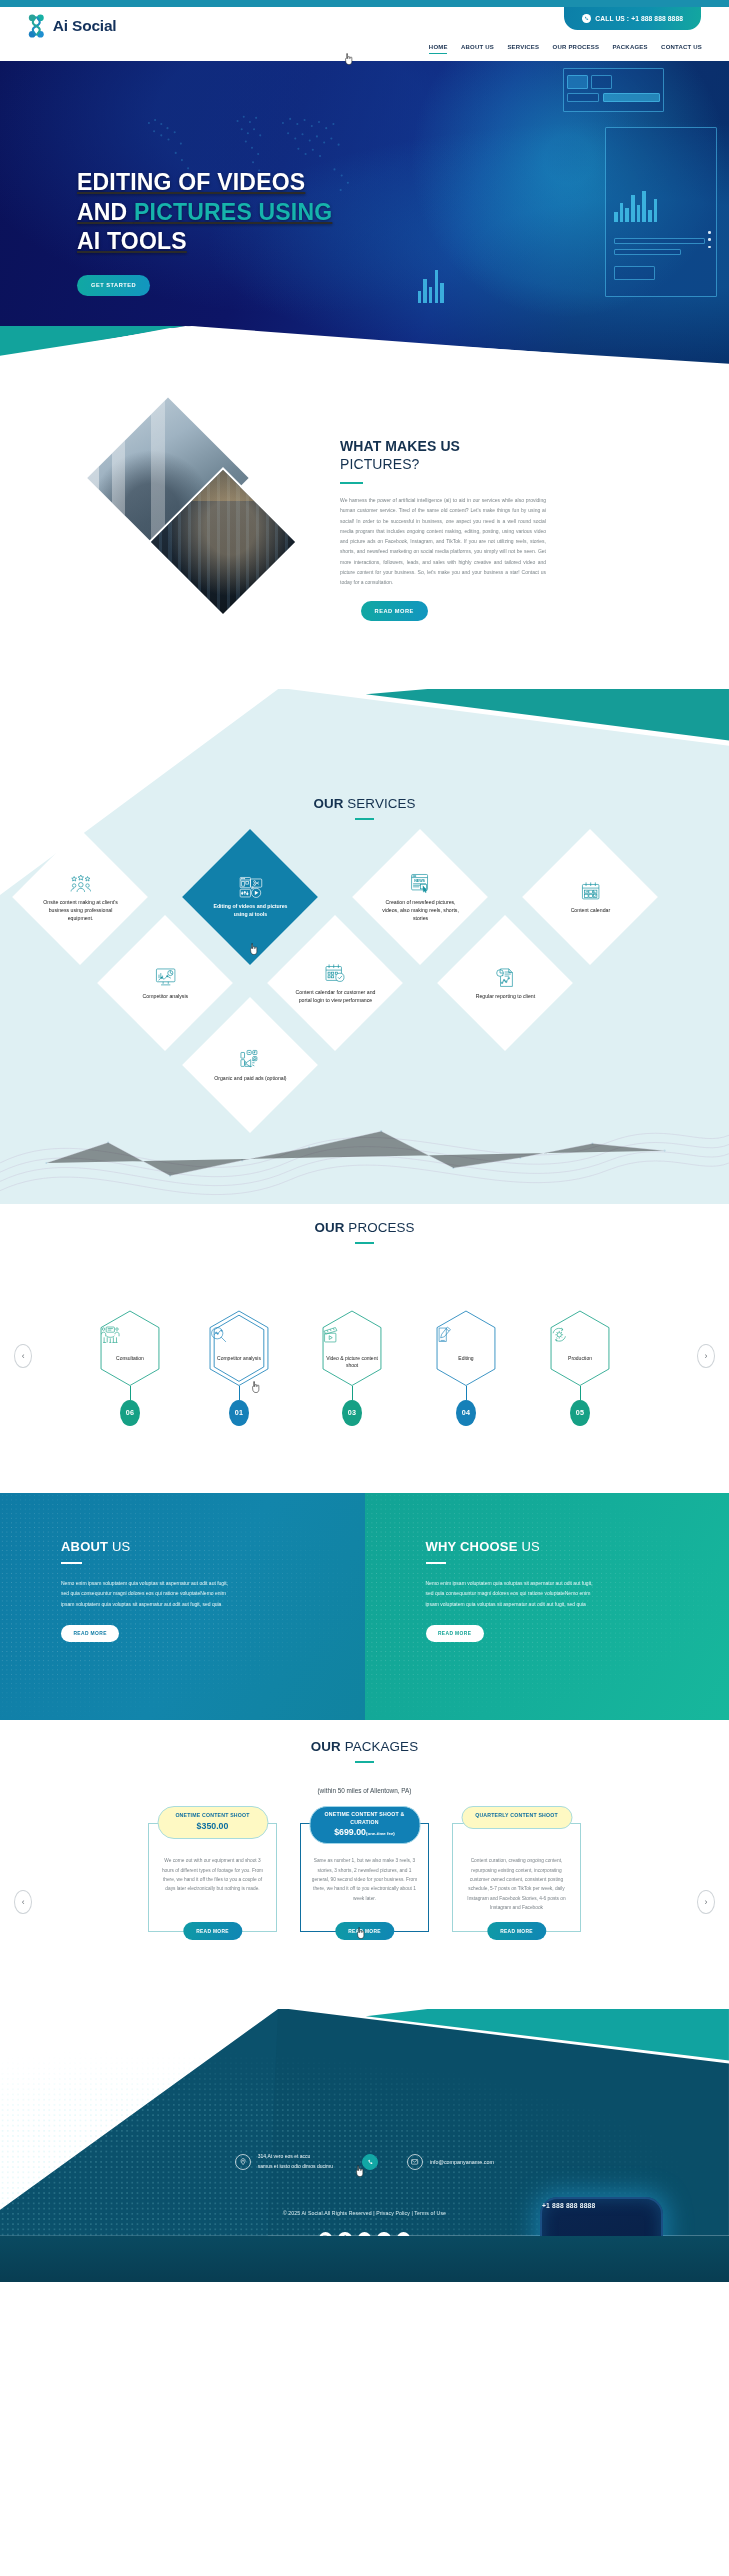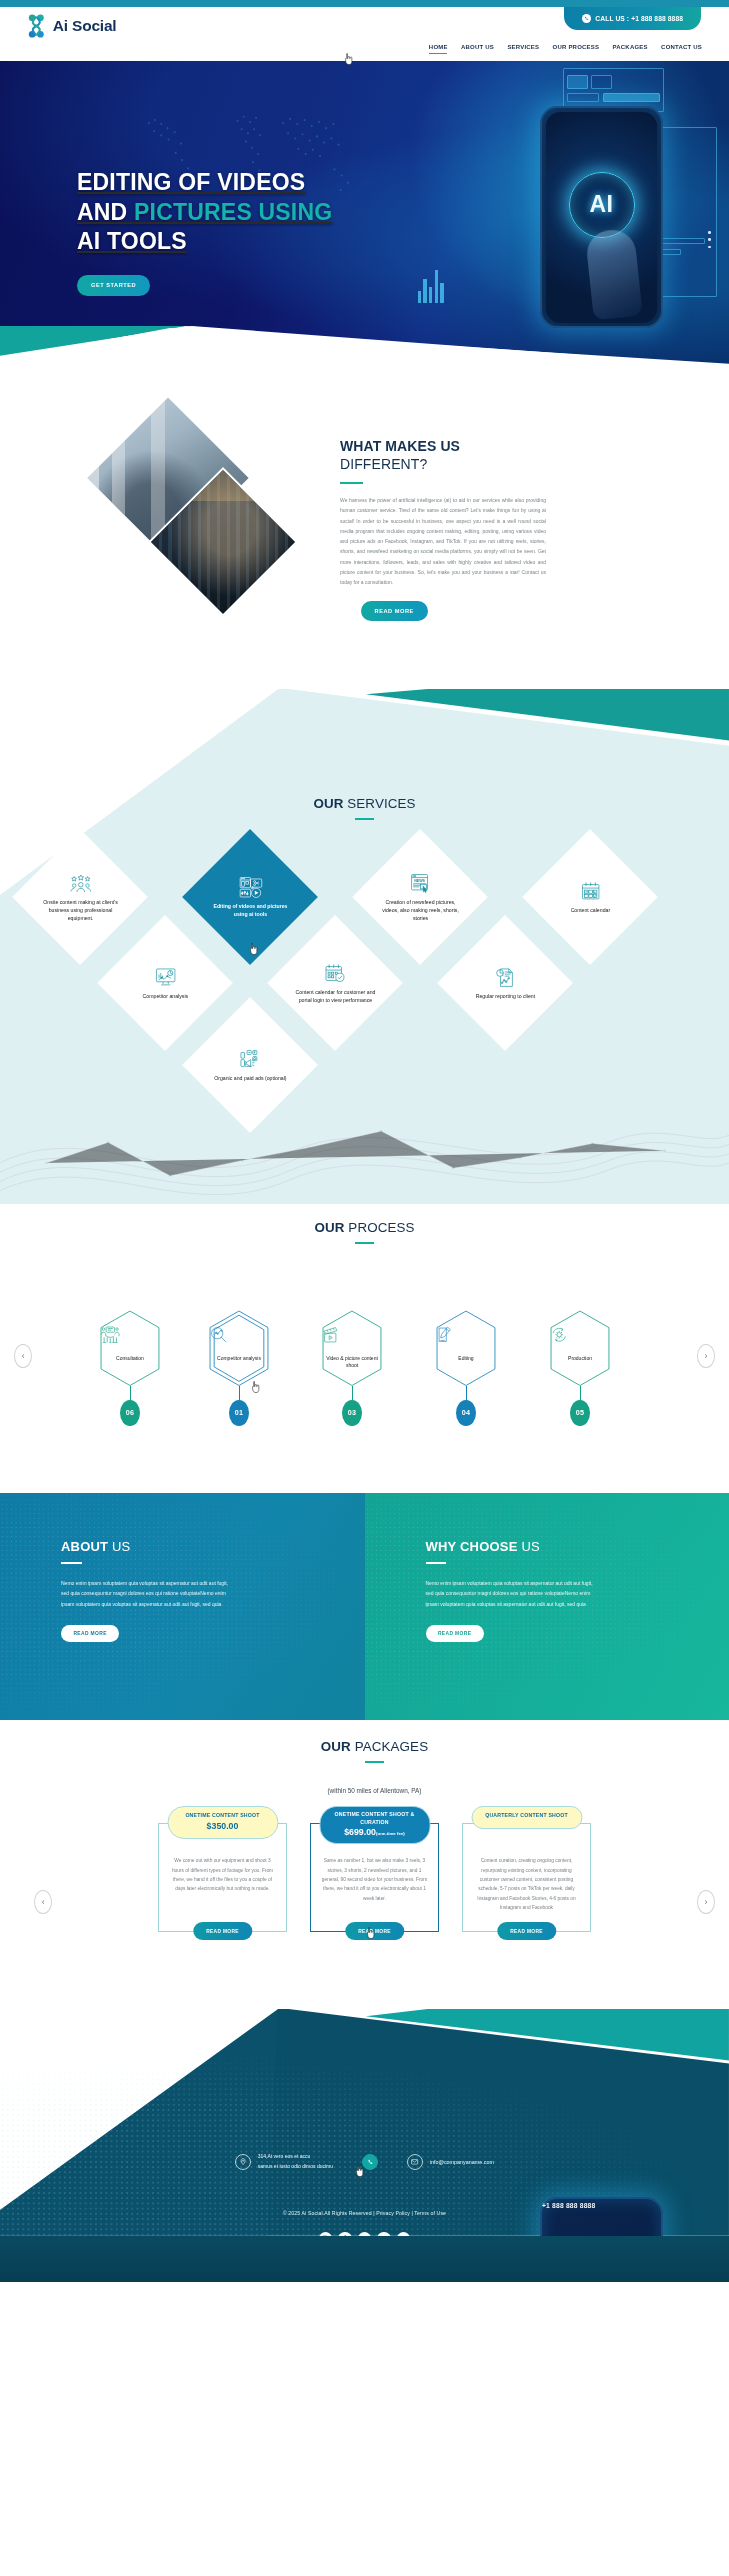--- a/index.html
+++ b/index.html
@@ -150,21 +150,21 @@
   .half h3 b { font-weight:800; }
   .half h3 span { font-weight:400; }
   .rule-w { width:20.6px; height:2.1px; background:#fff; margin:8.2px 0 13.4px; position:relative; }
   .half p { position:relative; width:175px; font-size:5px; line-height:2.1; color:#eaf7f8; }
   .btn-white { position:relative; margin-top:15.5px; display:inline-flex; align-items:center; justify-content:center;
     height:17px; padding:0 12.4px; border-radius:9.3px; background:#fff; color:#0f7ba5; border:none; cursor:pointer;
     font-size:4.9px; font-weight:700; letter-spacing:0.4px; }
   .half.right .btn-white { color:#12a395; }
 
   
-  .sec-pack { position:relative; height:289px; background:#fff;margin-left:20px; }
+  .sec-pack { position:relative; height:289px; background:#fff; }
   .pack-title { position:absolute; top:18.5px; width:100%; text-align:center; }
   .pack-sub { position:absolute; top:67px; width:100%; text-align:center; font-size:6.4px; color:#3d4a52; }
   .cards { position:absolute; top:103px; left:0; width:100%; display:flex; justify-content:center; gap:23px; }
   .card { position:relative; width:129px; height:109px; border:0.5px solid #9fd5d8; padding:32px 9.3px 0; text-align:center; }
   .card.mid { border-color:#0f6fa0; }
   .badge { position:absolute; left:50%; transform:translateX(-50%); top:-18.5px; width:111px;
     border-radius:17.5px; padding:5.7px 5.2px 6.7px; background:#fef9c3; border:1px solid #a9dcdd; }
   .card.mid .badge { background:#1180b5; border-color:#9fd5e8; padding:4.6px 5.2px 5.7px;}
   .badge .ttl { font-size:5.2px; font-weight:700; color:#0f6fa0; letter-spacing:0.2px; line-height:1.4; }
   .badge .price { font-size:8.8px; font-weight:800; color:#0f6fa0; margin-top:1.5px; }
@@ -330,28 +330,20 @@
           <i style="height:27px"></i>
         <i style="height:17.5px"></i>
           <i style="height:31px"></i>
           <i style="height:12.4px"></i>
           <i style="height:23px"></i>
       </div>
       <div class="panelbox" style="left:215px; top:177px; width:91px; height:6.2px;"></div>
       <div class="panelbox" style="left:215px; top:188px; width:67px; height:6.2px;"></div>
       <div class="panelbox" style="left:215px; top:205px; width:41px; height:13.4px;"></div>
 
-      <div class="phone">
-        <div class="phone-screen">
-          <div class="ai-ring">
-            <span>AI</span>
-          </div>
-          <div class="finger"></div>
-        </div>
-      </div>
 
       <div class="bars" style="left:18.5px; top:206px; height:36px;">
         <i style="height:12.4px"></i>
           <i style="height:24px"></i>
           <i style="height:16.5px"></i>
           <i style="height:33px"></i>
           <i style="height:20.6px"></i>
       </div>
     </div>
 
@@ -388,21 +380,21 @@
       <div class="dia dia2">
           <div class="inner">
             <div class="ph-edit"></div>
           </div>
         </div>
     </div>
 
     <div class="diff-copy">
       <h2 class="h2">
         <b>WHAT MAKES US</b><br>
-        <span class="thin">DIFFERENT?</span>
+        <span class="thin">PICTURES?</span>
       </h2>
       <div class="rule"></div>
       <p class="body-copy">We harness the power of artificial intelligence (ai) to aid in our services while also providing human customer service. Tired of the same old content? Let's make things fun by using ai social! In order to be successful in business, one aspect you need is a well round social media program that includes ongoing content making, editing, posting, using various video and picture ads on Facebook, Instagram, and TikTok. If you are not utilizing reels, stories, shorts, and newsfeed marketing on social media platforms, you simply will not be seen. Get more interactions, followers, leads, and sales with highly creative and tailored video and picture content for your business. So, let's make you and your business a star! Contact us today for a consultation.</p>
       <button class="btn-pill diff-btn">READ MORE</button>
     </div>
   </section>
 
   <section class="sec-serv">
     <svg class="serv-bg" viewBox="0 0 1415 1000" preserveAspectRatio="none">
       <polygon points="710,10 1415,100 1415,0 830,0" fill="#159c97"></polygon>

